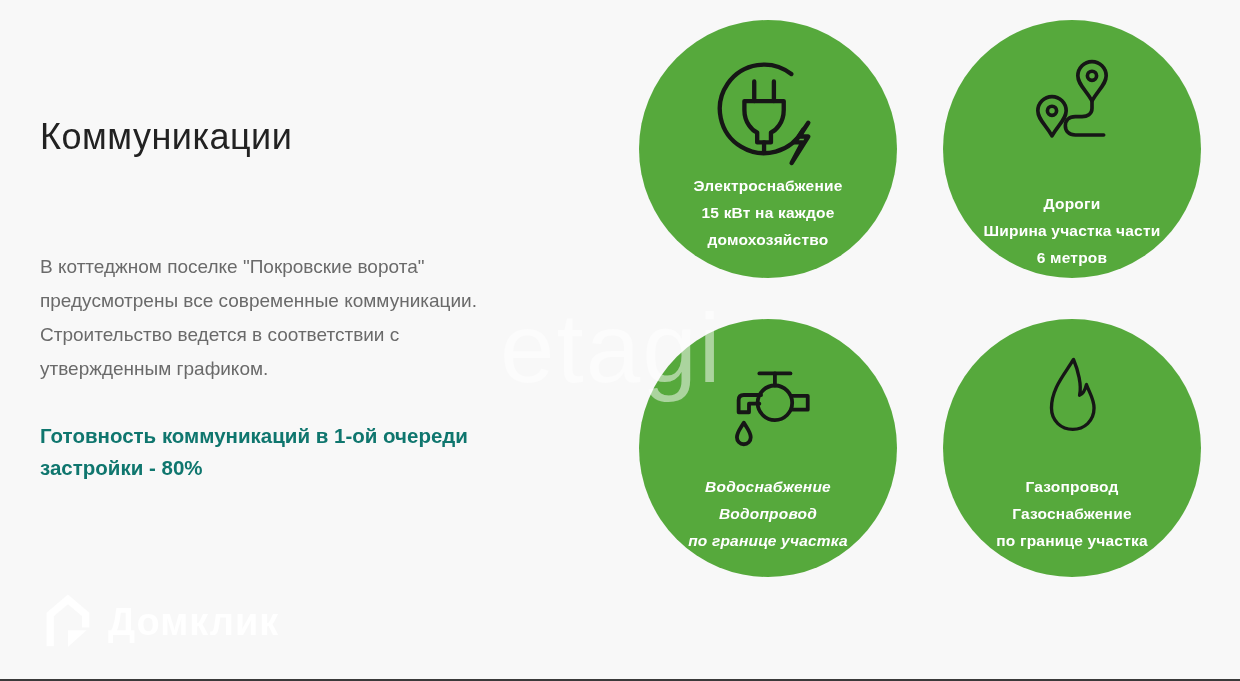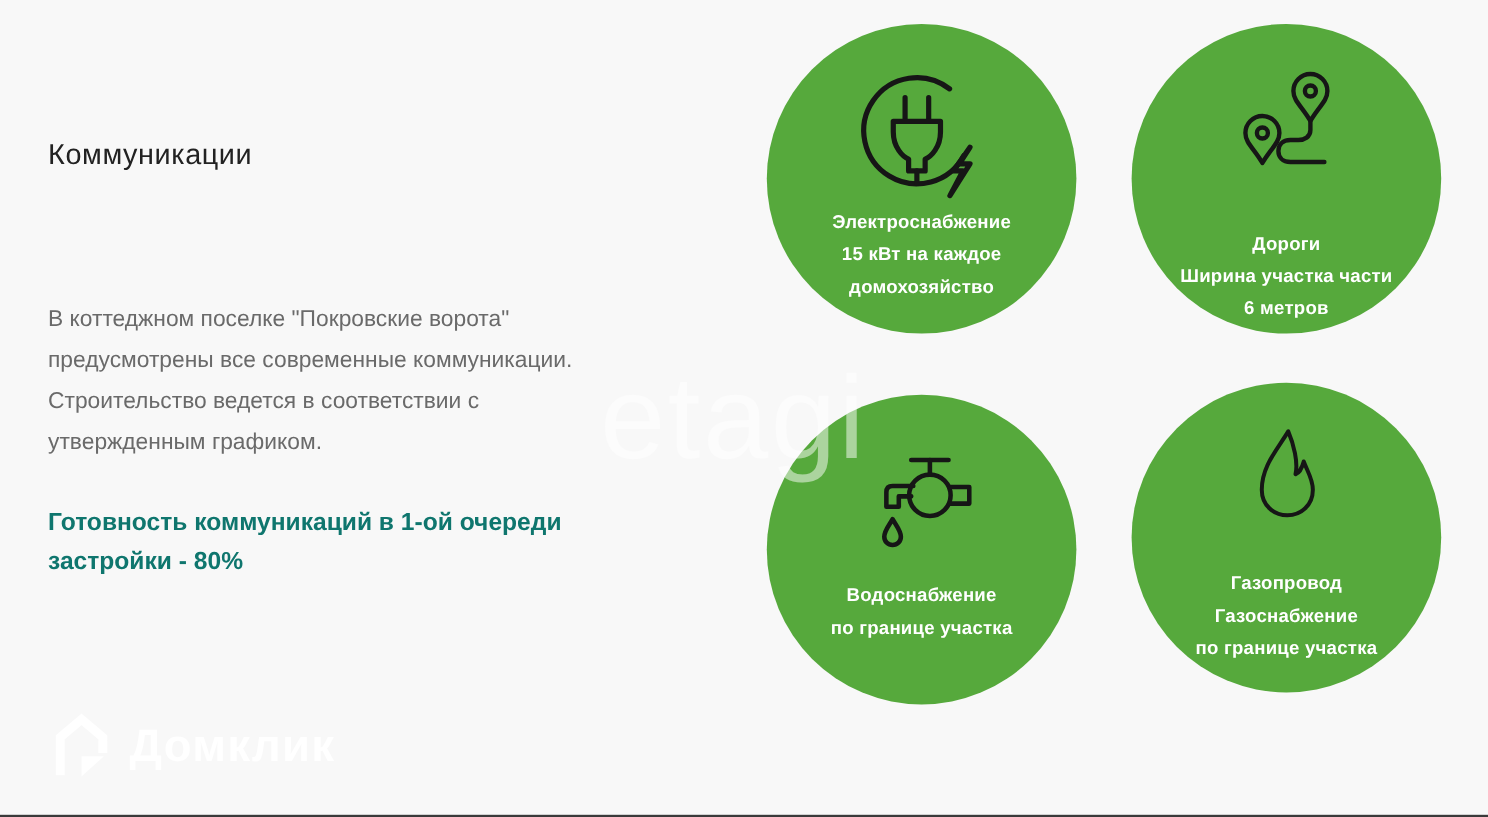--- a/index.html
+++ b/index.html
@@ -9,40 +9,40 @@
     width: 1240px; height: 681px;
     background: #f8f8f8;
     font-family: "Liberation Sans", sans-serif;
     overflow: hidden;
   }
 
   
   .intro { position: absolute; left: 40px; top: 0; width: 470px; }
   .intro h1 {
     position: absolute; left: 0; top: 116px;
-    font-size: 24px; font-weight: 500; color: #222222;
+    font-size: 36px; font-weight: 500; color: #222222;
     letter-spacing: 0.5px; white-space: nowrap;
   }
   .intro .para {
     position: absolute; left: 0; top: 250px; width: 452px;
     font-size: 19px; line-height: 34px; font-weight: 400; color: #6a6a6a;
   }
   .intro .highlight {
     position: absolute; left: 0; top: 420px; width: 452px;
     font-size: 20.5px; line-height: 32px; font-weight: 700; color: #0f766e;
   }
 
   
   .circle {
     position: absolute; width: 258px; height: 258px;
     border-radius: 50%; background: #56a93c;
   }
   .circle.c1 { left: 639px; top: 20px; }
   .circle.c2 { left: 943px; top: 20px; }
-  .circle.c3 { left: 639px; top: 329px; }
+  .circle.c3 { left: 639px; top: 319px; font-style: italic; }
   .circle.c4 { left: 943px; top: 319px; }
 
   .icon-wrap { position: absolute; left: 0; width: 100%; display: flex; justify-content: center; }
   .c1 .icon-wrap { top: 28px; }
   .c2 .icon-wrap { top: 30px; }
   .c3 .icon-wrap { top: 38px; }
   .c4 .icon-wrap { top: 34px; }
 
   .circle-text {
     position: absolute; left: 0; width: 100%; padding: 0 14px;
@@ -129,20 +129,21 @@
       <path class="ic" d="M50 19 L86 19"></path>
       <path class="ic" d="M68 19 V33"></path>
       <circle class="ic" cx="68" cy="53" r="20"></circle>
       <path class="ic" d="M87 45 H106 V61 H87"></path>
       <path class="ic" d="M52 44 H32 C28 44 26 46 26 50 V64 H38 V54 H50"></path>
       <path class="ic" d="M32 76 C36 83 40 87 40 93 C40 97.5 36.5 101 32 101 C27.5 101 24 97.5 24 93 C24 87 28 83 32 76 Z"></path>
     </svg>
   </div>
   <div class="circle-text">
     <div>Водоснабжение</div>
+    <div>Водопровод</div>
     <div>по границе участка</div>
   </div>
 </div>
 
 <div class="circle c4">
   <div class="icon-wrap">
     <svg width="76" height="92" viewBox="0 0 100 120">
       <path class="ic" d="M52 8 C40 28 23 46 23 72 C23 89 36 100 51 100 C66 100 79 89 79 72 C79 60 73 52 69 41 C67 49 63 54 60 55 C63 42 58 22 52 8 Z"></path>
     </svg>
   </div>

